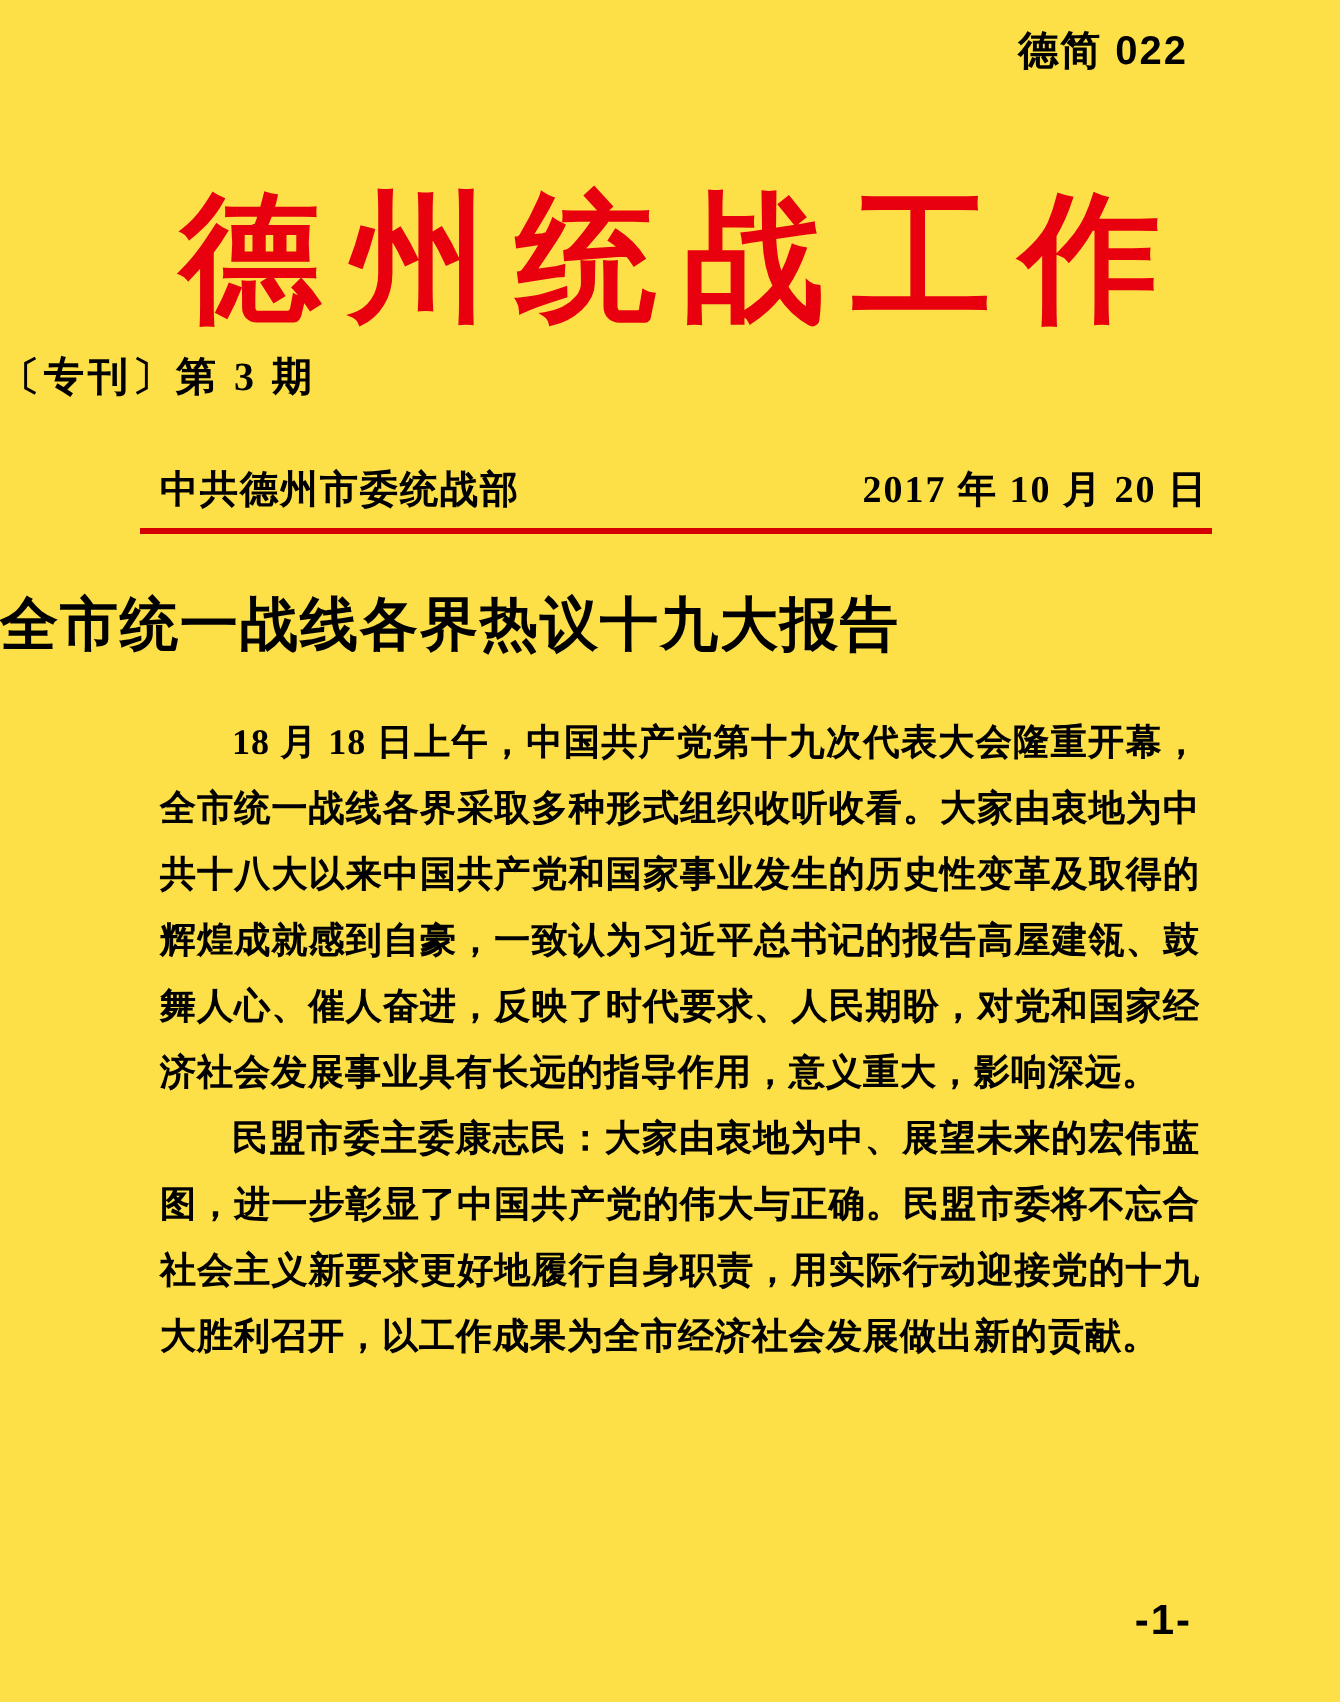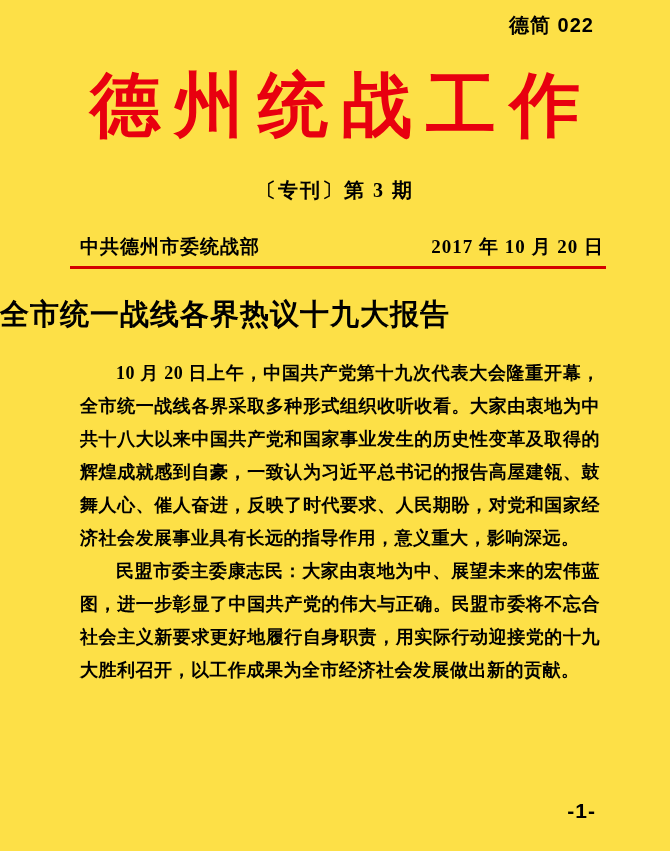--- a/index.html
+++ b/index.html
@@ -21,34 +21,33 @@
   }
   .doc-number {
     padding: 12px 76px 0 0;
     text-align: right;
     font-size: 20px;
     font-weight: bold;
     font-family: "Liberation Sans", sans-serif;
     letter-spacing: 1px;
   }
   .masthead {
-    margin-top: 20px;
+    margin-top: 44px;
     text-align: center;
     color: var(--accent-red);
     font-size: 70px;
     line-height: 92px;
     font-weight: 900;
     font-family: "Liberation Sans", sans-serif;
     letter-spacing: 14px;
     text-indent: 14px;
     white-space: nowrap;
   }
   .issue-label {
-    margin-top: 26px;
-    text-align: center;
+    text-align: left;
     font-size: 20px;
     font-weight: bold;
     letter-spacing: 2px;
   }
   .issuer-row {
     width: 536px;
     margin: 30px 0 0 70px;
     display: flex;
     justify-content: space-between;
     align-items: flex-end;
@@ -107,21 +106,21 @@
   <div class="issue-label">〔专刊〕第 3 期</div>
 
   <div class="issuer-row">
     <span class="issuer-name">中共德州市委统战部</span>
     <span class="issue-date">2017 年 10 月 20 日</span>
   </div>
 
   <div class="article-heading">全市统一战线各界热议十九大报告</div>
 
   <div class="body-text">
-      <div class="line first">10 月 20 日上午，中国共产党第十九次代表大会隆重开幕，</div>
+      <div class="line first">18 月 18 日上午，中国共产党第十九次代表大会隆重开幕，</div>
       <div class="line">全市统一战线各界采取多种形式组织收听收看。大家由衷地为中</div>
       <div class="line">共十八大以来中国共产党和国家事业发生的历史性变革及取得的</div>
       <div class="line">辉煌成就感到自豪，一致认为习近平总书记的报告高屋建瓴、鼓</div>
       <div class="line">舞人心、催人奋进，反映了时代要求、人民期盼，对党和国家经</div>
       <div class="line no-just">济社会发展事业具有长远的指导作用，意义重大，影响深远。</div>
       <div class="line first">民盟市委主委康志民：大家由衷地为中、展望未来的宏伟蓝</div>
       <div class="line">图，进一步彰显了中国共产党的伟大与正确。民盟市委将不忘合</div>
       <div class="line">社会主义新要求更好地履行自身职责，用实际行动迎接党的十九</div>
       <div class="line no-just">大胜利召开，以工作成果为全市经济社会发展做出新的贡献。</div>
     </div>

